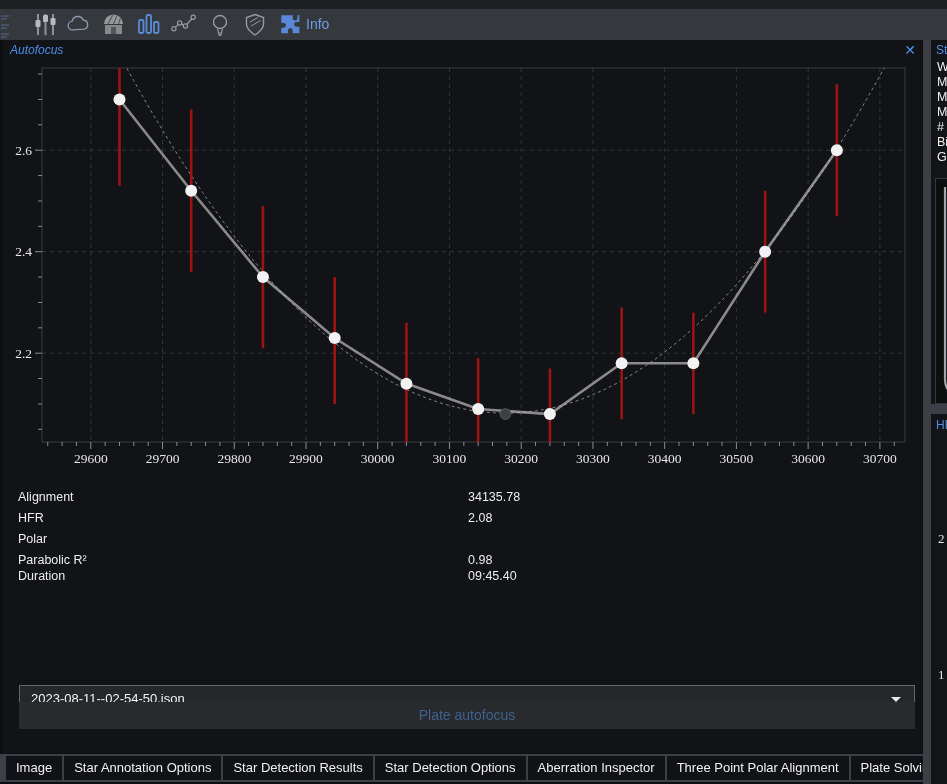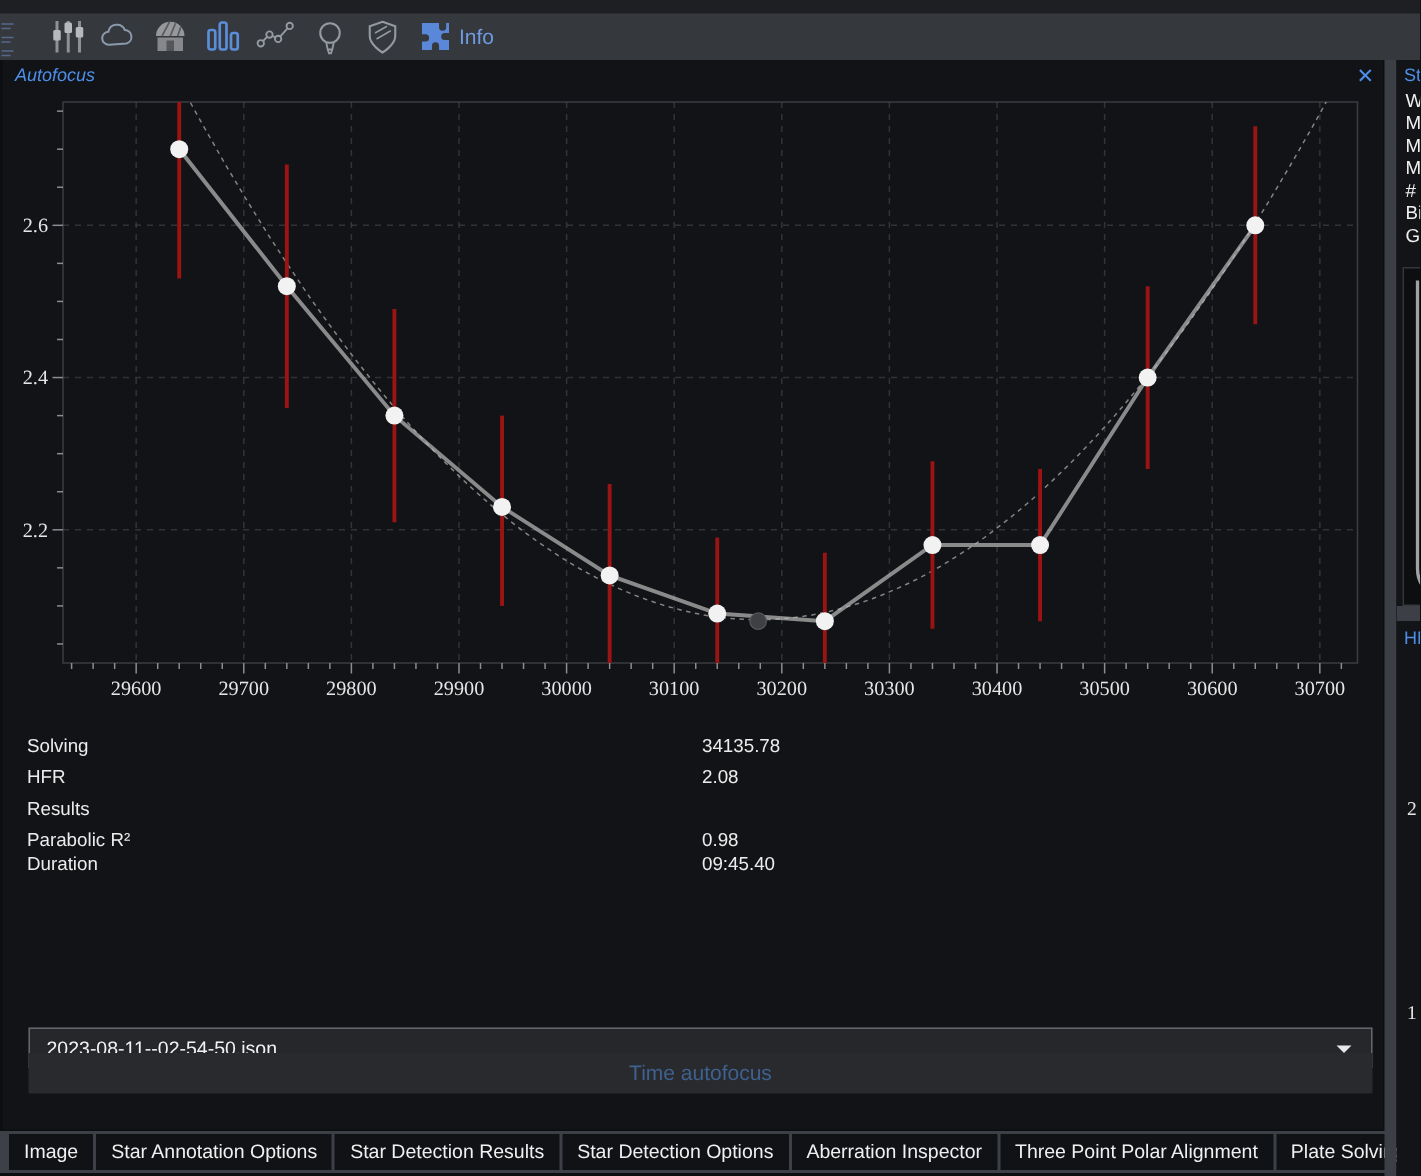--- a/index.html
+++ b/index.html
@@ -297,47 +297,47 @@
           <circle cx="545.9002493765586" cy="356.0895522388059" r="6" fill="#f2f2f2" clip-path="url(#plotclip)"></circle>
           <circle cx="617.6375727348296" cy="305.34328358208944" r="6" fill="#f2f2f2" clip-path="url(#plotclip)"></circle>
           <circle cx="689.3748960931006" cy="305.34328358208944" r="6" fill="#f2f2f2" clip-path="url(#plotclip)"></circle>
           <circle cx="761.1122194513715" cy="193.70149253731347" r="6" fill="#f2f2f2" clip-path="url(#plotclip)"></circle>
           <circle cx="832.8495428096426" cy="92.20895522388055" r="6" fill="#f2f2f2" clip-path="url(#plotclip)"></circle>
         </svg>
     </div>
 
     <div class="info-table" id="info-table">
         <div class="info-row">
-          <span class="info-label-cell">Solving</span>
+          <span class="info-label-cell">Alignment</span>
           <span class="info-value-cell">34135.78</span>
         </div>
         <div class="info-row">
           <span class="info-label-cell">HFR</span>
           <span class="info-value-cell">2.08</span>
         </div>
         <div class="info-row">
-          <span class="info-label-cell">Results</span>
+          <span class="info-label-cell">Polar</span>
           <span class="info-value-cell"></span>
         </div>
         <div class="info-row tight">
           <span class="info-label-cell">Parabolic R²</span>
           <span class="info-value-cell">0.98</span>
         </div>
         <div class="info-row tight">
           <span class="info-label-cell">Duration</span>
           <span class="info-value-cell">09:45.40</span>
         </div>
       </div>
 
     <div class="file-combo">
       <span>2023-08-11--02-54-50.json</span>
       <span class="combo-arrow"></span>
     </div>
 
-    <button class="start-btn" disabled="">Time autofocus</button>
+    <button class="start-btn" disabled="">Plate autofocus</button>
   </div>
 
   <div class="tabbar" id="tabbar">
       <div class="tab">Image</div>
       <div class="tab">Star Annotation Options</div>
       <div class="tab">Star Detection Results</div>
       <div class="tab">Star Detection Options</div>
       <div class="tab">Aberration Inspector</div>
       <div class="tab">Three Point Polar Alignment</div>
       <div class="tab">Plate Solving</div>

